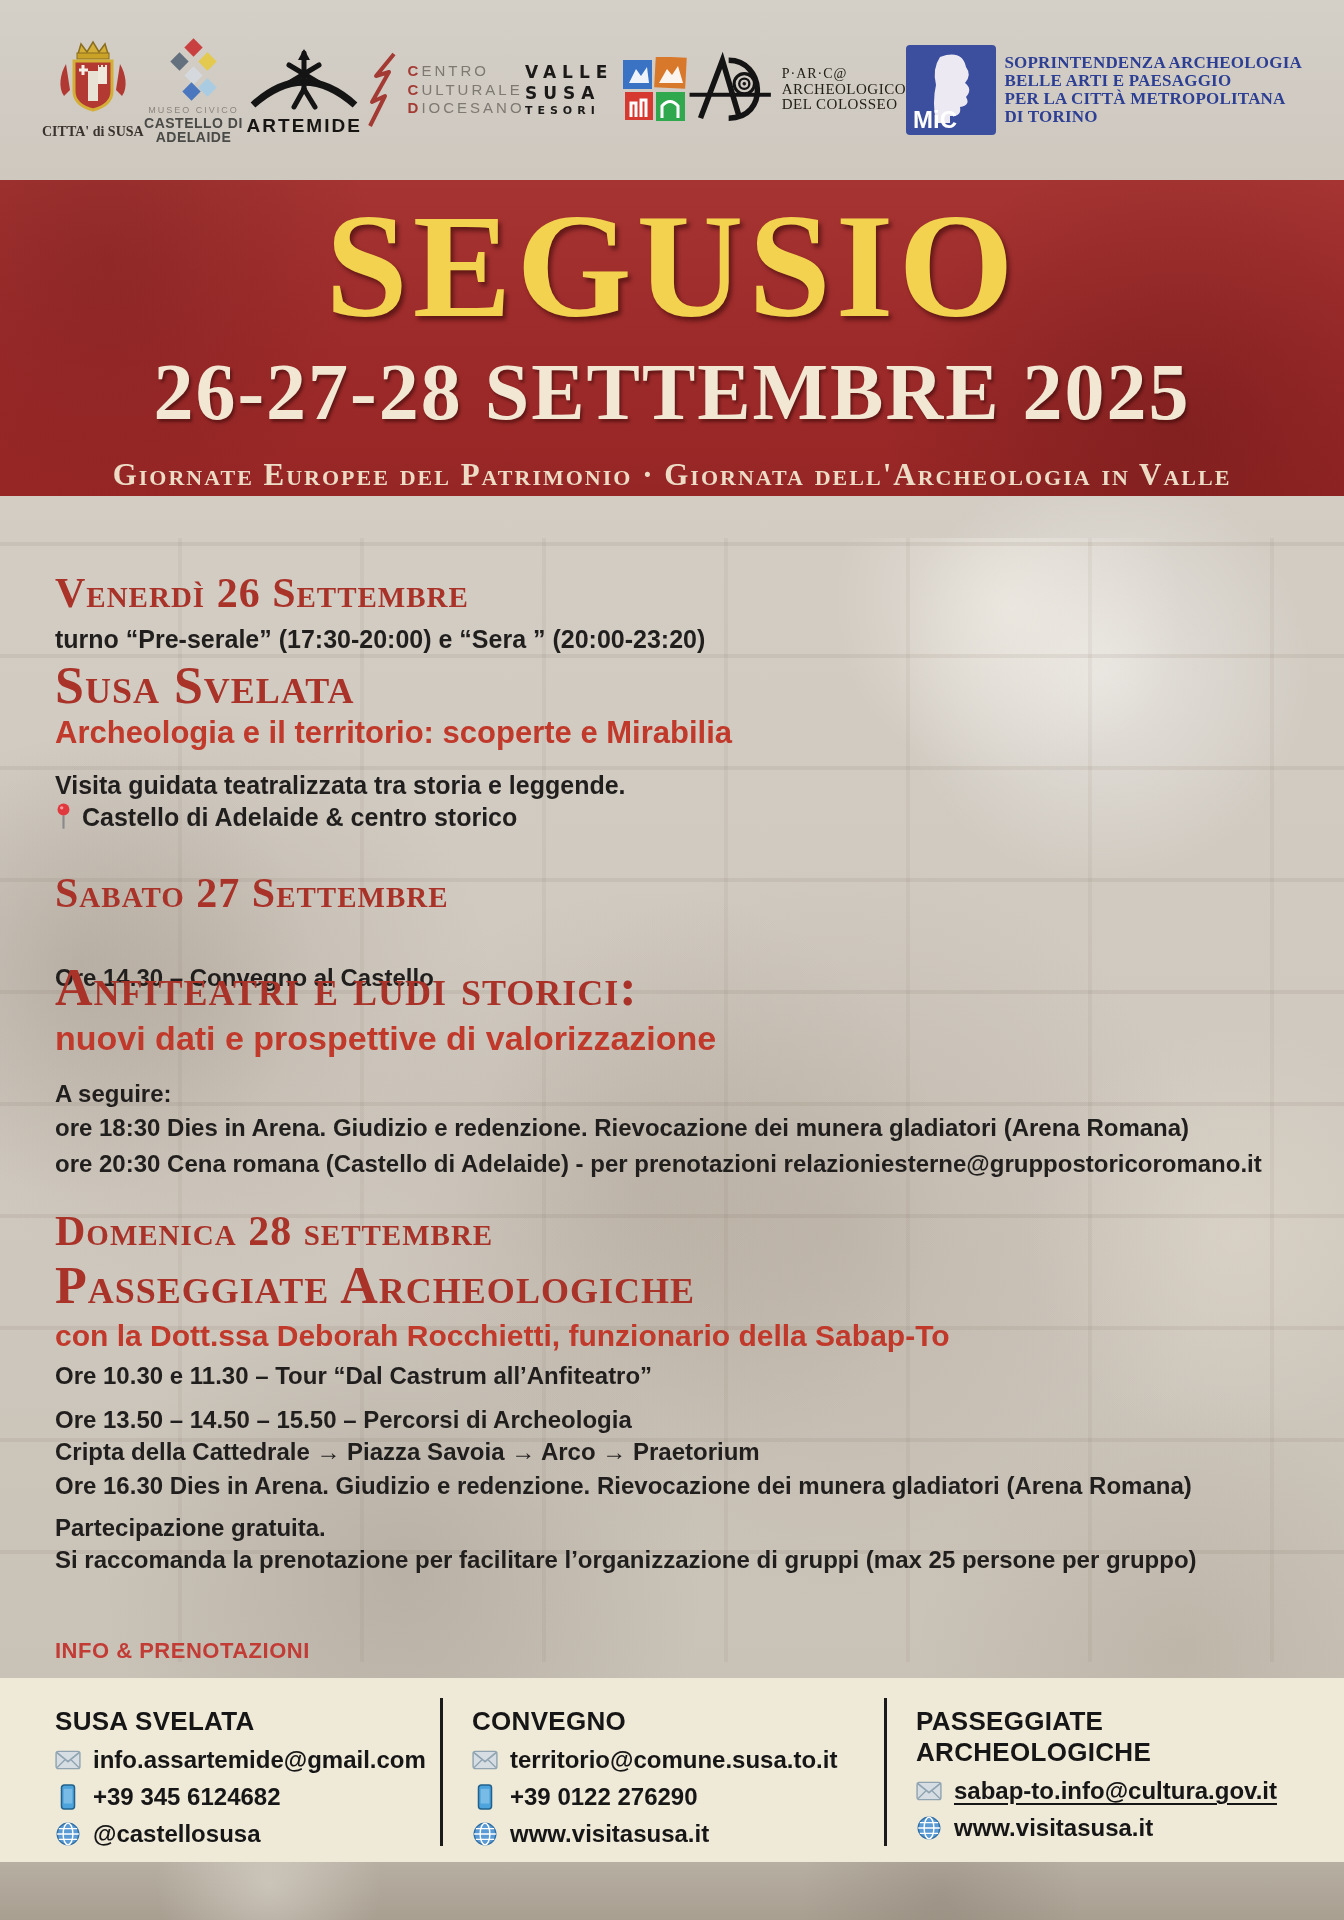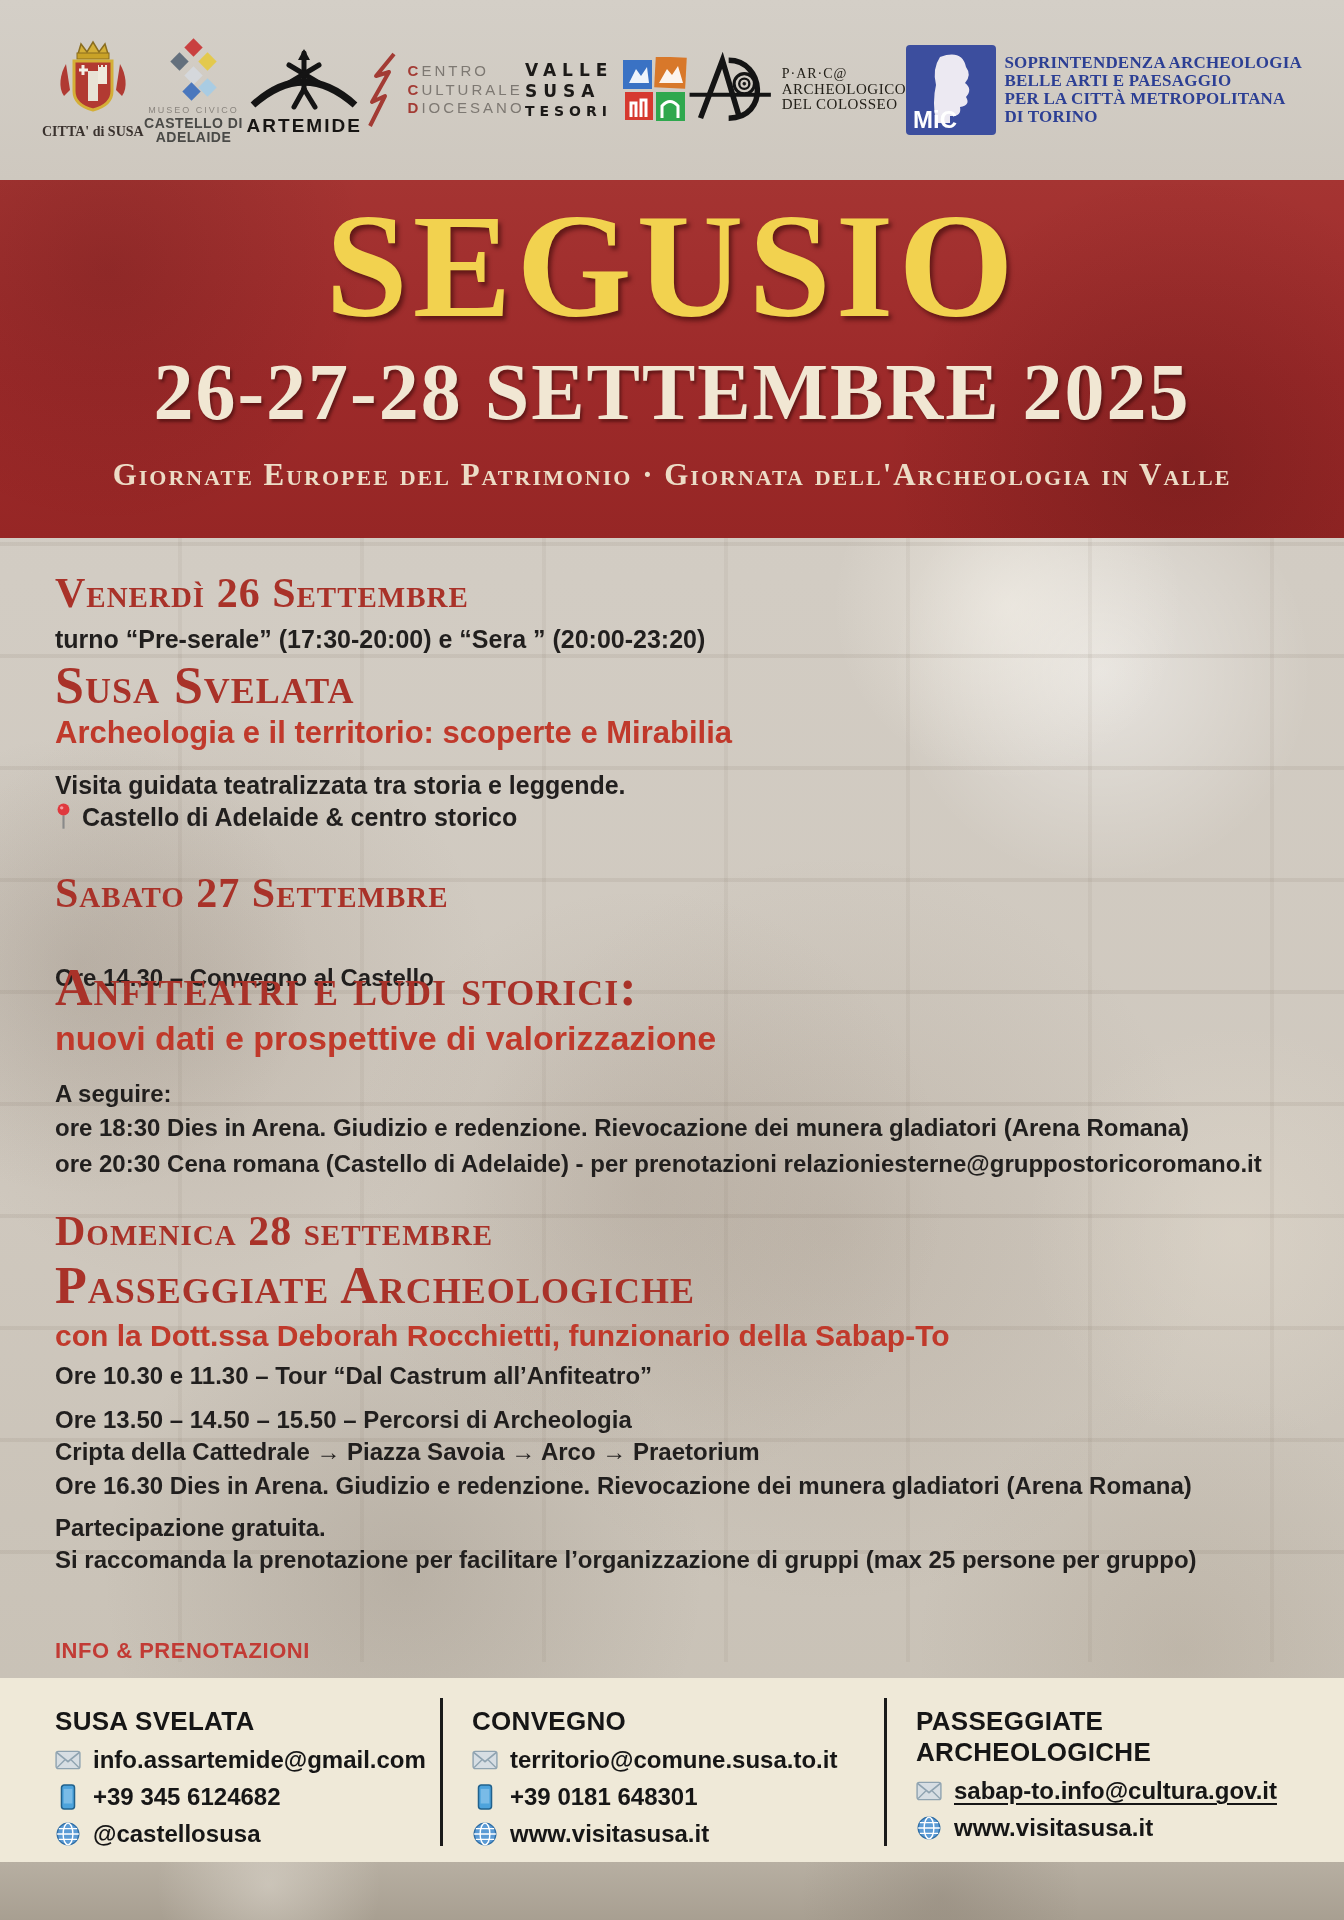--- a/index.html
+++ b/index.html
@@ -41,27 +41,27 @@
   }
   .logo{display:flex;align-items:center;gap:8px;}
   .logo .stack{display:flex;flex-direction:column;line-height:1.05;}
   .crest-caption{font-family:"Liberation Serif",serif;font-weight:700;font-size:14px;color:#3a322e;text-align:center;margin-top:2px;}
   .museo-l1{font-size:9px;letter-spacing:2px;color:#8a857f;margin-top:3px;}
   .museo-l2{font-size:14px;font-weight:700;color:#4a4a47;letter-spacing:.5px;}
   .artemide-label{font-size:19px;font-weight:700;color:#171513;letter-spacing:2px;margin-top:2px;}
   .ccd-line{font-size:15px;letter-spacing:3px;color:#7d7872;line-height:1.25;}
   .ccd-line b{color:#a33b34;font-weight:700;}
   .valle-l{font-size:17px;font-weight:600;letter-spacing:6px;color:#1c1a18;line-height:1.25;font-family:"DejaVu Sans",sans-serif;}
-  .valle-l.small{font-size:14px;letter-spacing:5px;}
+  .valle-l.small{font-size:11px;letter-spacing:5px;}
   .parco-l1{font-family:"Liberation Serif",serif;font-size:14px;letter-spacing:1px;color:#232019;}
   .parco-l23{font-family:"Liberation Serif",serif;font-size:15px;letter-spacing:.5px;color:#232019;}
   .mic-lines{font-family:"Liberation Serif",serif;font-size:17px;line-height:1.3;color:#2c3f94;font-weight:600;letter-spacing:.2px;}
   
   .banner{
-    position:absolute;top:180px;left:0;right:0;height:358px;text-align:center;
+    position:absolute;top:180px;left:0;right:0;height:316px;text-align:center;
     background:
       radial-gradient(circle 420px at 88% 80%, rgba(60,10,10,.25), transparent 70%),
       radial-gradient(circle 380px at 8% 25%, rgba(60,10,10,.18), transparent 70%),
       linear-gradient(180deg,#a53432 0%,#9d2a2a 55%,#962625 100%);
   }
   .banner-title{
     margin:0;padding-top:12px;
     font-family:"Liberation Serif",serif;font-weight:700;font-size:148px;line-height:1;
     letter-spacing:5px;color:#f2d24f;text-shadow:3px 4px 4px rgba(45,5,5,.55);
   }
@@ -295,21 +295,21 @@
           <path d="M1.5,5 L12,13.5 L22.5,5" fill="none" stroke="#8fa3b0" stroke-width="1.6"></path>
           <path d="M2,19 L9,12 M22,19 L15,12" stroke="#8fa3b0" stroke-width="1.2"></path>
         </svg>
         <span>territorio@comune.susa.to.it</span>
       </div>
       <div class="frow">
         <svg class="cicon" viewBox="0 0 24 24">
           <rect x="6" y="1" width="12" height="22" rx="2.5" fill="#4da3dc" stroke="#21618c" stroke-width="1.4"></rect>
           <rect x="8" y="4.5" width="8" height="13.5" fill="#9ed0f0" opacity=".55"></rect>
         </svg>
-        <span>+39 0181 648301</span>
+        <span>+39 0122 276290</span>
       </div>
       <div class="frow">
         <svg class="cicon" viewBox="0 0 24 24">
           <circle cx="12" cy="12" r="10" fill="#5b9bd5" stroke="#2e6da4" stroke-width="1.2"></circle>
           <ellipse cx="12" cy="12" rx="4.5" ry="10" fill="none" stroke="#ffffff" stroke-width="1.3"></ellipse>
           <path d="M2,12 H22 M3.5,7 H20.5 M3.5,17 H20.5" stroke="#ffffff" stroke-width="1.3" fill="none"></path>
         </svg>
         <span>www.visitasusa.it</span>
       </div>
     </div>

